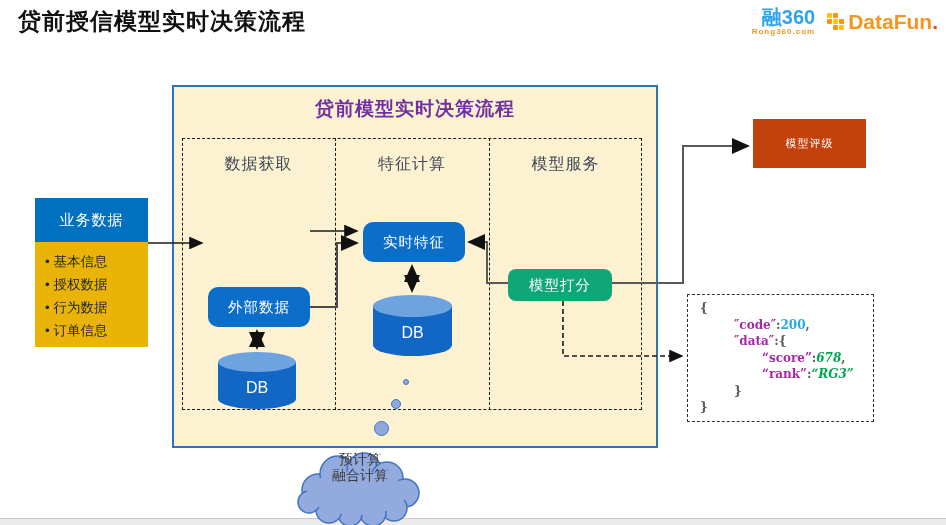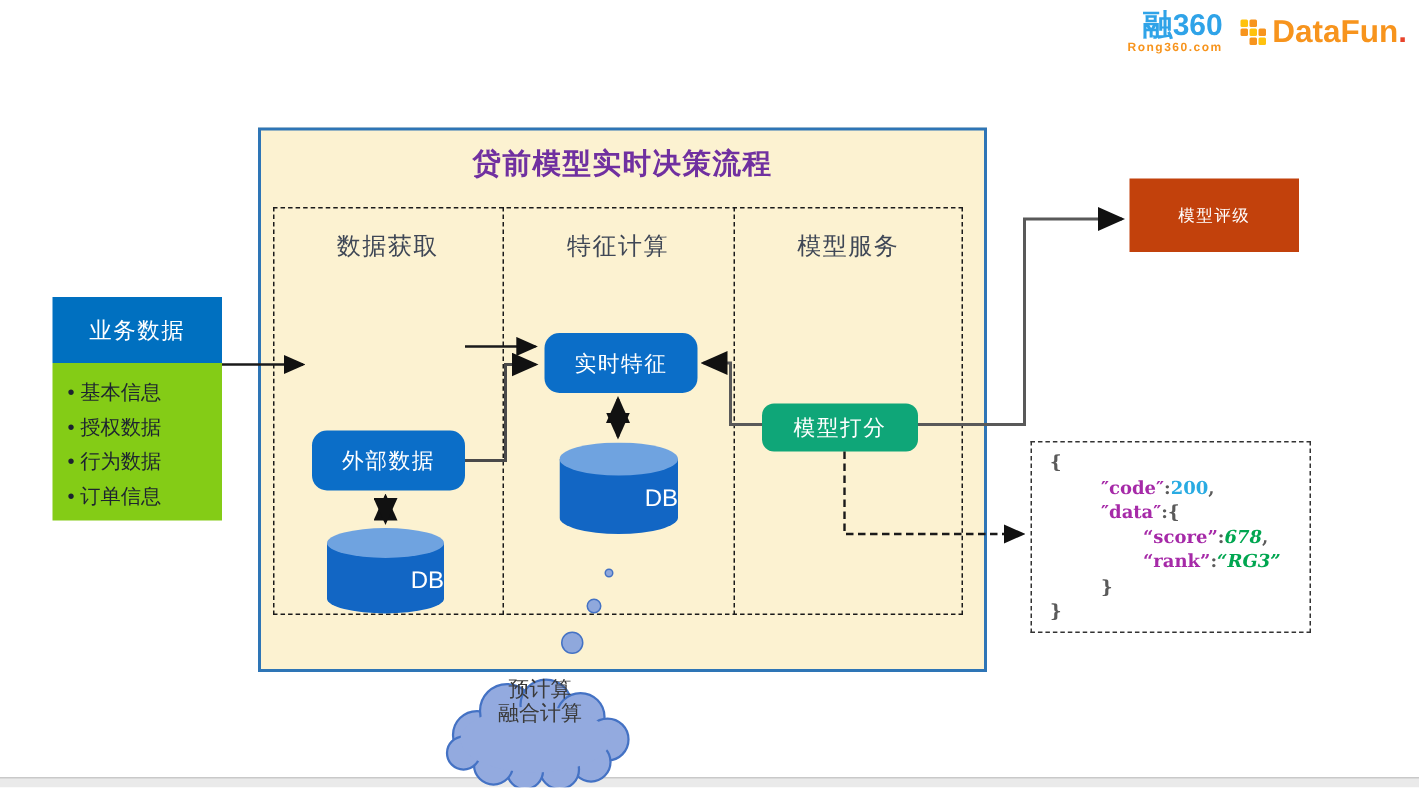--- a/index.html
+++ b/index.html
@@ -27,38 +27,38 @@
 
   .dashed-outer { position:absolute; left:182px; top:138px; width:460px; height:272px;
                   border:1.6px dashed #1a1a1a; z-index:2; }
   .divider { position:absolute; top:138px; height:272px; width:0;
              border-left:1.6px dashed #1a1a1a; z-index:2; }
   .sec-label { position:absolute; top:154px; text-align:center; font-size:16px; color:#3F4756; z-index:2; letter-spacing:1px; }
 
   
   .biz-header { position:absolute; left:35px; top:198px; width:113px; height:44px; background:#0070C0;
                 color:#fff; font-size:15px; display:flex; align-items:center; justify-content:center; z-index:4; letter-spacing:1px; }
-  .biz-list { position:absolute; left:35px; top:242px; width:113px; height:105px; background:#84cc16;
+  .biz-list { position:absolute; left:35px; top:242px; width:113px; height:105px; background:#eab308;
               padding:8px 6px 6px 10px; z-index:4; }
   .biz-list li { list-style:none; font-size:13.5px; color:#1d2330; line-height:23px; }
   .biz-list li::before { content:"• "; }
 
   
   .node { position:absolute; display:flex; align-items:center; justify-content:center;
           color:#fff; font-size:14.5px; z-index:4; letter-spacing:1px; }
   .round { border-radius:10px; background:#0B6EC8; }
   .n-internal { left:208px; top:225px; width:102px; height:40px; }
   .n-external { left:208px; top:287px; width:102px; height:40px; }
   .n-realtime { left:363px; top:222px; width:102px; height:40px; }
   .n-scoring  { left:508px; top:269px; width:104px; height:32px; background:#0FA678; border-radius:8px; }
   .n-rating   { left:753px; top:119px; width:113px; height:49px; background:#c2410c; font-size:11px; }
 
   
   .cyl { position:absolute; z-index:4; }
-  .cyl-label { position:absolute; left:0; top:46%; width:100%; text-align:right; color:#fff; font-size:16px; }
+  .cyl-label { position:absolute; left:0; top:46%; width:100%; text-align:center; color:#fff; font-size:16px; }
   .cyl1 { left:218px; top:352px; width:78px; height:58px; }
   .cyl2 { left:373px; top:295px; width:79px; height:62px; }
 
   
   .dot { position:absolute; border-radius:50%; background:#8FA8DC; border:1px solid #4472C4; z-index:3; }
   .dot1 { left:403px; top:379px; width:6px; height:6px; }
   .dot2 { left:391px; top:399px; width:10px; height:10px; }
   .dot3 { left:374px; top:421px; width:15px; height:15px; }
   .cloud-wrap { position:absolute; left:288px; top:450px; width:144px; height:75px; z-index:3; }
   .cloud-text { position:absolute; left:0; top:1px; width:100%; text-align:center;
@@ -78,20 +78,21 @@
   .bottom-strip { position:absolute; left:0; bottom:0; width:946px; height:7px;
                   background:#EAEAEA; border-top:1px solid #C9C9C9; z-index:1; }
 
   .arrows { position:absolute; left:0; top:0; width:946px; height:525px; z-index:6; pointer-events:none; }
 </style>
 </head>
 <body>
 
 <div id="stage">
 
+  <div class="page-title">贷前授信模型实时决策流程</div>
 
   <div class="logos">
     <div class="rong">
       <span class="rong-main">融360</span>
       <span class="rong-sub">Rong360.com</span>
     </div>
     <div class="datafun">
       <span class="px-grid">
         <i class="px y"></i>
           <i class="px o"></i>

